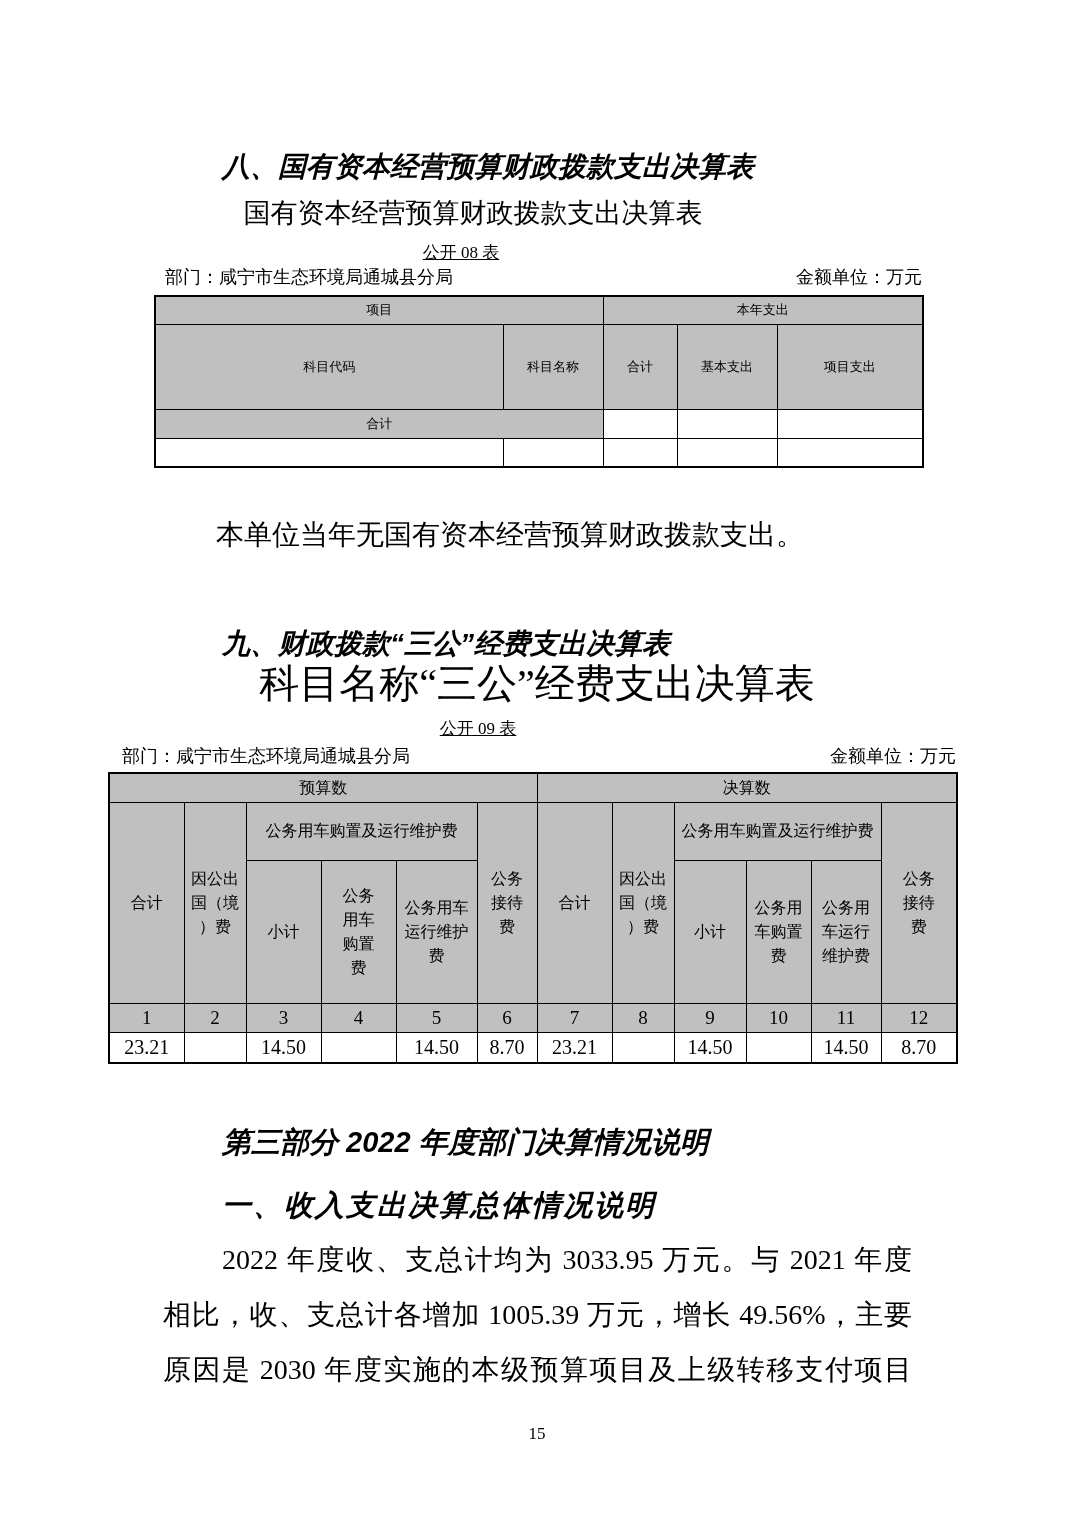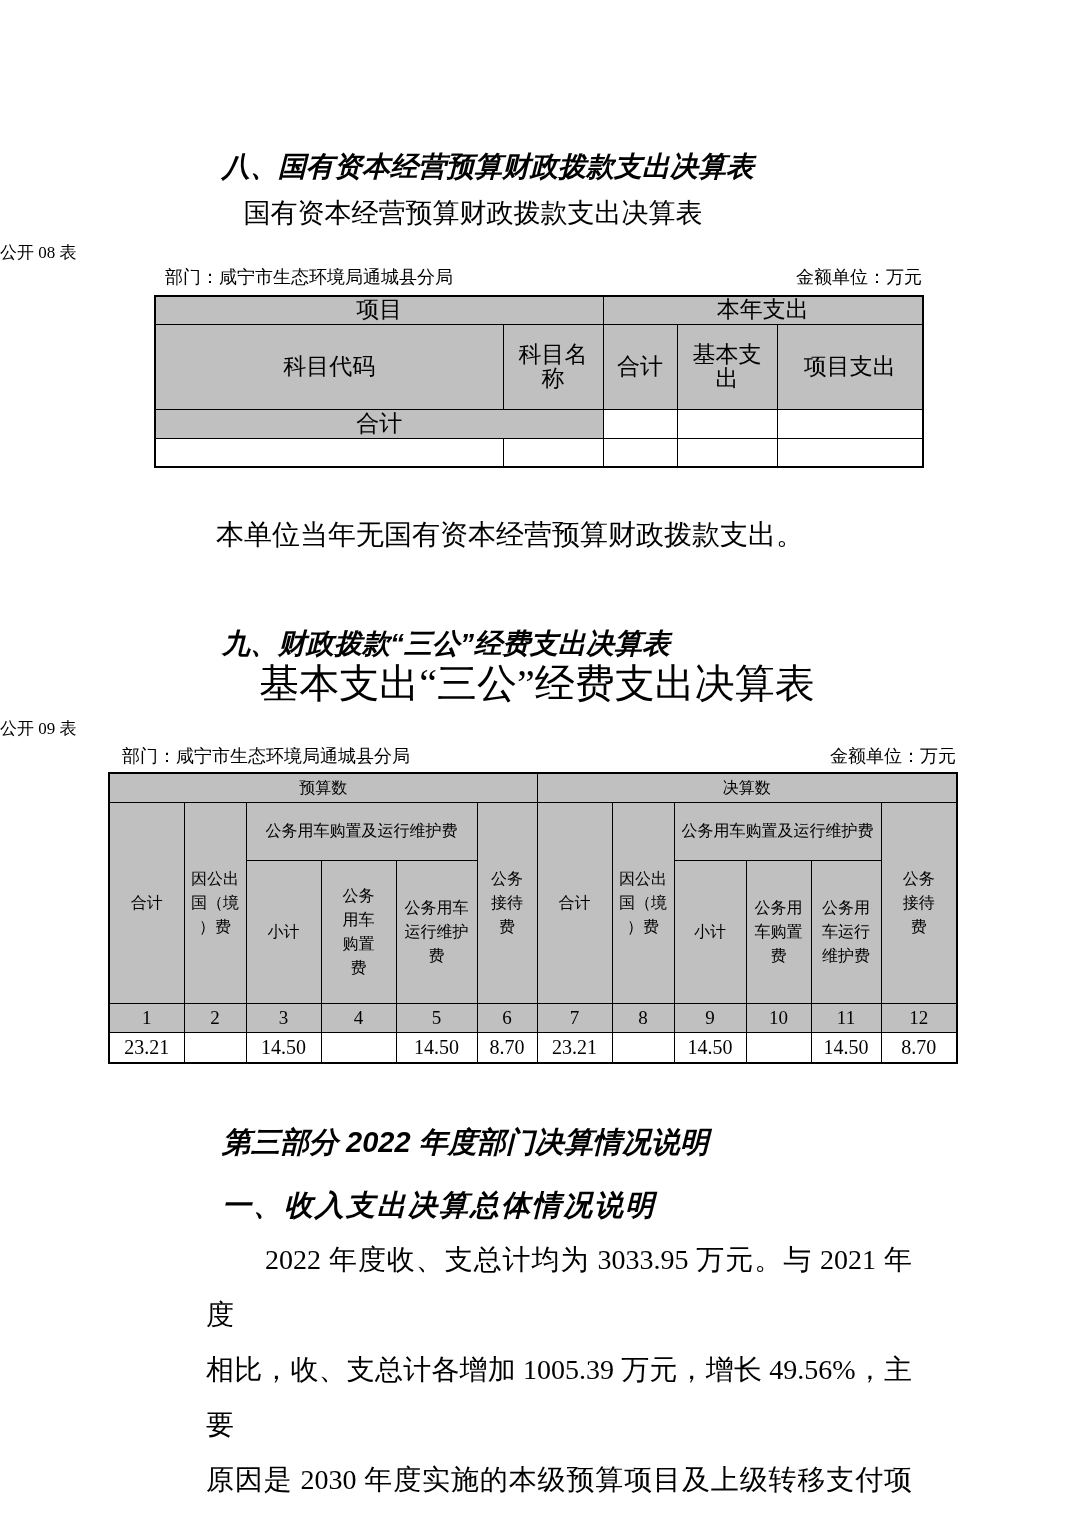--- a/index.html
+++ b/index.html
@@ -22,49 +22,49 @@
     line-height:34px;
     white-space:nowrap;
     font-style:italic;
   }
   .h3size { font-size:29px; }
 
   
   .subtitle { width:946px; text-align:center; font-size:27px; line-height:34px; }
   .big-title { width:1074px; text-align:center; font-size:40px; line-height:48px; }
 
-  .sheet-label { text-align:left; font-size:17px; line-height:20px; }
+  .sheet-label { text-align:center; font-size:17px; line-height:20px;text-decoration:underline; }
   .meta-row { display:flex; justify-content:space-between; font-size:18px; line-height:22px;align-items:flex-end; }
 
   table { border-collapse:collapse; table-layout:fixed; border:2px solid #000; }
   th, td {
     border:1px solid #000;
     font-family:"Liberation Serif","DejaVu Serif",serif;
     font-weight:normal;
     text-align:center;
     vertical-align:middle;
     padding:0 6px;
     overflow:hidden;
   }
   .gray { background:#c0c0c0; }
   .white { background:#ffffff; }
 
   
-  #table08 th, #table08 td { font-size:23px; line-height:24px; }
+  #table08 th, #table08 td { font-size:13px; line-height:24px; }
 
   
   #table09 th, #table09 td { font-size:16px; line-height:24px; line-break:anywhere; }
   #table09 .lanci-cell { font-size:19px; }
   #table09 .pad14 { padding:0 14px; }
   #table09 td.val { font-size:20px; }
 
   .note { font-size:28px; line-height:34px; white-space:nowrap; }
 
   .para { width:749px; font-size:28px; line-height:55px; }
-  .para-line { text-align:justify; text-align-last:justify;margin-left:43px; }
+  .para-line { text-align:justify; text-align-last:justify; }
   .para-indent { text-indent:59px; }
 
   .pageno { width:1074px; text-align:center; font-size:17px; line-height:20px; }
 </style>
 </head>
 <body>
 
 <div class="page">
 
   <div class="abs h-bold" style="left:222px; top:150px;">八、国有资本经营预算财政拨款支出决算表</div>
@@ -111,21 +111,21 @@
       <td class="white"></td>
       <td class="white"></td>
     </tr>
   </tbody>
     </table>
 
   <div class="abs note" style="left:216px; top:518px;">本单位当年无国有资本经营预算财政拨款支出。</div>
 
   <div class="abs h-bold" style="left:222px; top:627px;">九、财政拨款“三公”经费支出决算表</div>
 
-  <div class="abs big-title" style="left:0; top:660px;">基本支出“三公”经费支出决算表</div>
+  <div class="abs big-title" style="left:0; top:660px;">科目名称“三公”经费支出决算表</div>
 
   <div class="abs sheet-label" style="left:0; top:719px; width:956px;">公开 09 表</div>
 
   <div class="abs meta-row" style="left:108px; top:745px; width:848px;">
     <span style="margin-left:14px;">部门：咸宁市生态环境局通城县分局</span>
     <span>金额单位：万元</span>
   </div>
 
   <table id="table09" class="abs" style="left:108px; top:772px; width:848px;">
     <colgroup>
@@ -199,14 +199,15 @@
   <div class="abs h-bold h3size" style="left:222px; top:1125px;">第三部分 2022 年度部门决算情况说明</div>
 
   <div class="abs h-bold h3size" style="left:222px; top:1188px; letter-spacing:2px;text-align:right;">一、收入支出决算总体情况说明</div>
 
   <div class="abs para" style="left:163px; top:1232px;">
     <div class="para-line para-indent">2022 年度收、支总计均为 3033.95 万元。与 2021 年度</div>
     <div class="para-line">相比，收、支总计各增加 1005.39 万元，增长 49.56%，主要</div>
     <div class="para-line">原因是 2030 年度实施的本级预算项目及上级转移支付项目</div>
   </div>
 
+  <div class="abs pageno" style="left:0; top:1424px;">15</div>
 
 </div>
 
 </body></html>

